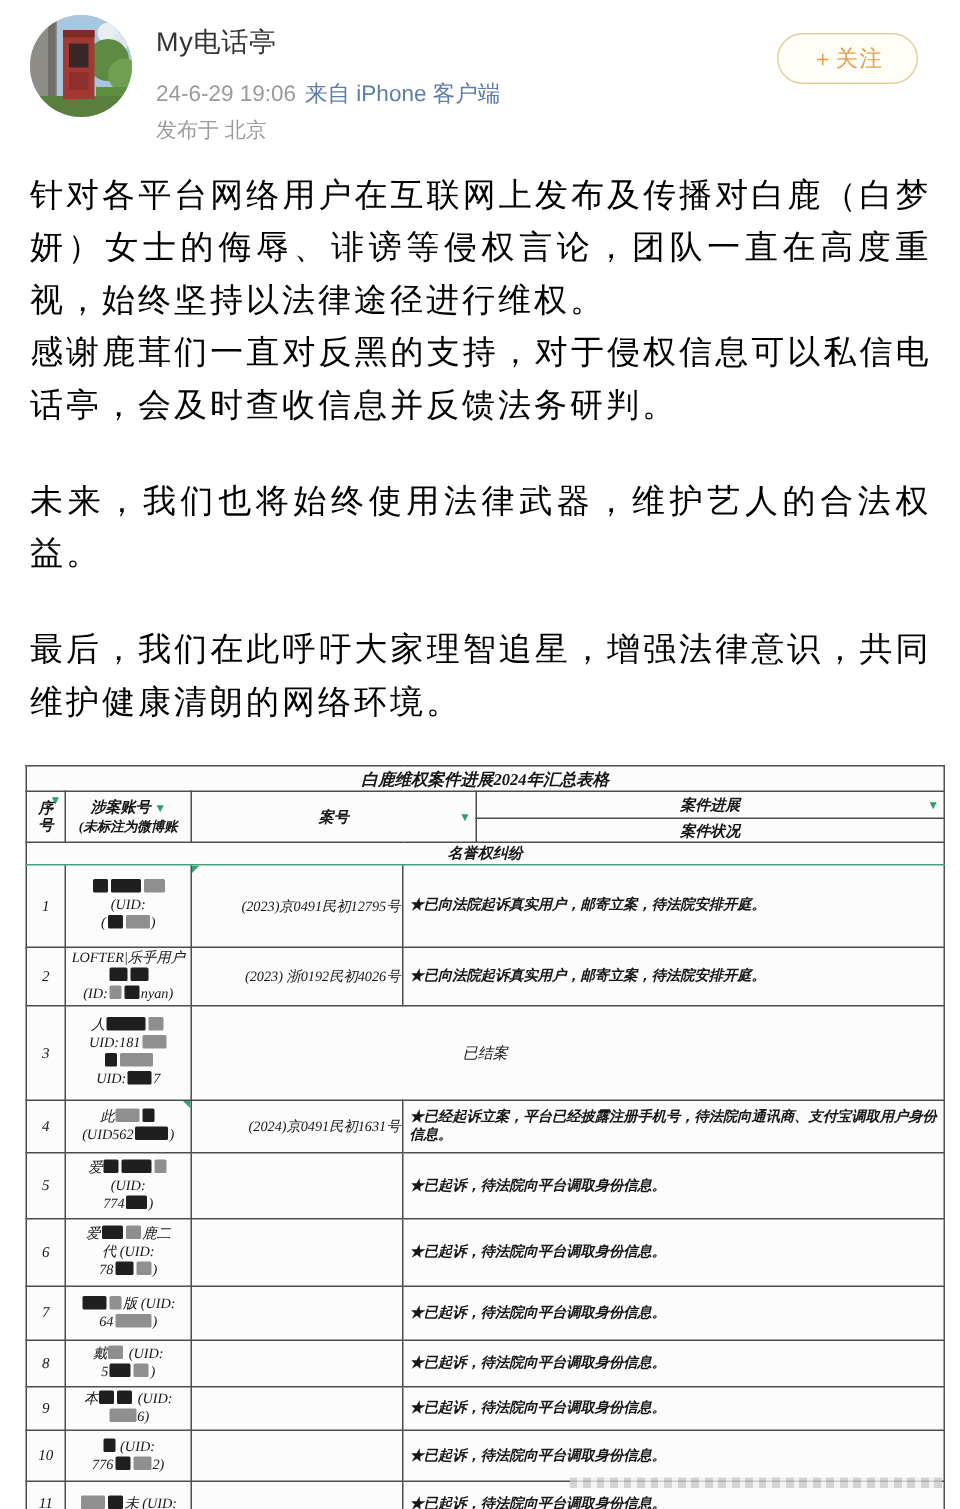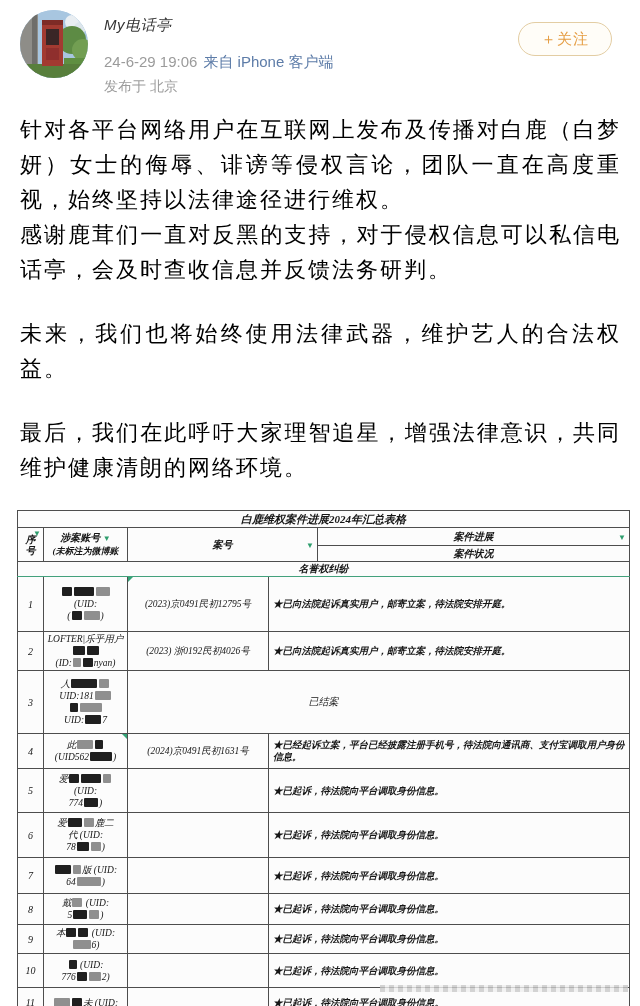--- a/index.html
+++ b/index.html
@@ -3,21 +3,21 @@
 <meta charset="utf-8">
 <style>
   html,body{margin:0;padding:0;}
   body{
     width:640px;height:1006px;position:relative;overflow:hidden;
     background:#ffffff;font-family:"Liberation Sans",sans-serif;
   }
   
   .avatar{position:absolute;left:20px;top:10px;width:68px;height:68px;border-radius:50%;overflow:hidden;background:#a8c6e0;}
   .avatar svg{display:block;}
-  .uname{position:absolute;left:104px;top:16px;font-size:15px;color:#333;letter-spacing:.5px;font-style:italic;}
+  .uname{position:absolute;left:104px;top:16px;font-size:18px;color:#333;letter-spacing:.5px;}
   .meta{position:absolute;left:104px;top:53px;font-size:15px;color:#9b9b9b;}
   .meta .src{color:#5d7ca8;margin-left:6px;}
   .loc{position:absolute;left:104px;top:78px;font-size:14px;color:#9c9c9c;}
   .follow{position:absolute;left:518px;top:22px;width:94px;height:34px;box-sizing:border-box;
     border:1.5px solid #e3cda3;border-radius:17px;background:#fffdf8;color:#e59d43;
     font-size:15px;display:flex;align-items:center;justify-content:center;letter-spacing:1px;cursor:pointer;}
   
   .content{position:absolute;left:20px;top:112px;width:601px;font-size:22px;line-height:35px;
     color:#000000;text-align:justify;letter-spacing:2px;}
   .content p{margin:0;}
@@ -32,21 +32,21 @@
   .t-head .h1{height:17px;}
   .t-head2 td{height:15px;font-size:10px;font-weight:bold;text-align:center;}
   .c-no .label{display:block;width:12px;margin:0 auto;word-break:break-all;line-height:11px;font-size:10px;}
   .c-acct .sub{font-size:9px;font-weight:bold;}
   .arrow{color:#2f9e6e;font-size:8px;font-style:normal;}
   .arrow.abs-tr{position:absolute;top:1px;right:2px;}
   .arrow.abs-r{position:absolute;right:3px;top:50%;transform:translateY(-50%);}
   .t-section td{height:14px;font-size:10px;font-weight:bold;text-align:center;border-bottom-color:#43a17c;font-family:Liberation Serif, serif;}
   td.no{text-align:center;font-size:10px;}
   td.acct{text-align:center;font-size:9.5px;line-height:12px;padding:1px 2px;position:relative;margin-left:11px;}
-  td.case{text-align:center;font-size:9.5px;position:relative;font-style:italic;}
+  td.case{text-align:right;font-size:9.5px;position:relative;font-style:italic;}
   td.prog{font-size:9.5px;line-height:12px;text-align:left;padding:2px 4px;font-weight:bold;}
   td.merged{text-align:center;font-size:10px;}
   td.merged span{display:inline-block;transform:translateX(-55px);}
   .blk{display:inline-block;height:9px;vertical-align:-1px;margin:0 1px;border-radius:1px;}
   .blk.dark{background:#1f1f1f;}
   .blk.gray{background:#8f8f8f;}
   .mark-tl:before{content:"";position:absolute;top:0;left:0;width:0;height:0;
     border-top:5px solid #35a377;border-right:5px solid transparent;}
   .mark-tr:after{content:"";position:absolute;top:0;right:0;width:0;height:0;
     border-top:5px solid #35a377;border-left:5px solid transparent;}

